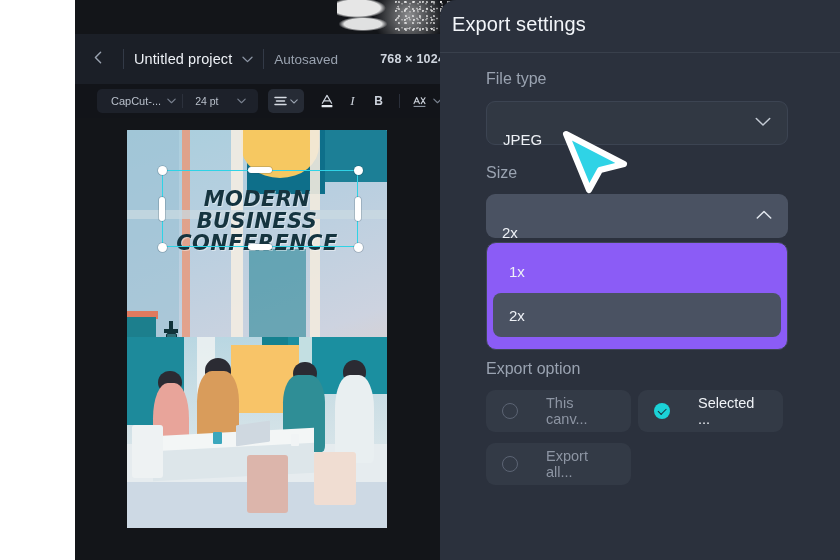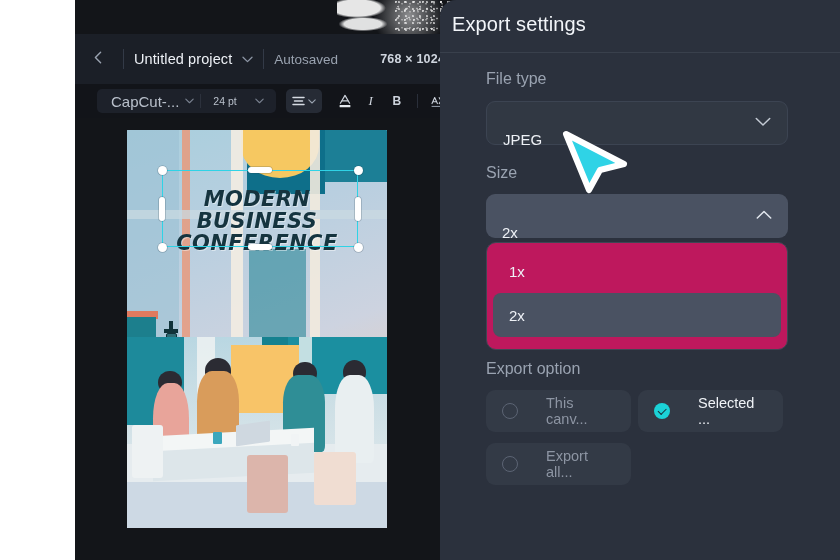--- a/index.html
+++ b/index.html
@@ -62,21 +62,21 @@
     position: absolute; left: 0; top: 84px; width: 765px; height: 34px;
     background: #121419;
     display: flex; align-items: center;
   }
   .tb-group {
     display: flex; align-items: center; height: 24px;
     background: #1d212a; border-radius: 5px;
     margin-left: 22px;
     padding: 0 6px;
   }
-  .tb-font { font-size: 15px; color: #b9c0cb; padding: 0 6px 0 8px; white-space: nowrap; }
+  .tb-font { font-size: 11px; color: #b9c0cb; padding: 0 6px 0 8px; white-space: nowrap; }
   .tb-cv { color: #79818f; font-size: 8px; padding-right: 6px; }
   .tb-div { width: 1px; height: 14px; background: #2c313c; }
   .tb-size { font-size: 10.5px; color: #b9c0cb; padding: 0 18px 0 12px; }
   .tb-align {
     margin-left: 10px; height: 24px; width: 36px; border-radius: 5px; background: #262b35;
     display: flex; align-items: center; justify-content: center; gap: 3px;
   }
   .tb-icons { display: flex; align-items: center; gap: 0px; margin-left: 10px; }
   .tb-icon {
     width: 26px; height: 24px; display: flex; align-items: center; justify-content: center;
@@ -208,21 +208,21 @@
     border-radius: 9px; display: flex; align-items: center;
     padding: 0 16px; font-size: 15px; color: #eef1f6;
   }
   .sel-filetype { top: 101px; background: #313843; border: 1px solid #3c4personal; border: 1px solid #3c4452; }
   .sel-size { top: 194px; background: #4a5262; }
   .select-box .val { flex: 1; margin-top: 32px; }
   .select-box .arrow { color: #c3cad4; font-size: 12px; line-height: 1; }
 
   .dropdown {
     position: absolute; left: 486px; top: 242px; width: 302px; height: 108px;
-    background: #be185d; border: 1px solid #3f4654; border-radius: 10px;
+    background: #8b5cf6; border: 1px solid #3f4654; border-radius: 10px;
     padding: 6px; 
   }
   .dd-item {
     height: 44px; border-radius: 8px; display:flex; align-items:center;
     padding: 0 16px; font-size: 15px; color: #eef1f6;
   }
   .dd-item.sel { background: #4a5262; }
 
   .opt-pill {
     position: absolute; height: 42px; border-radius: 9px;

